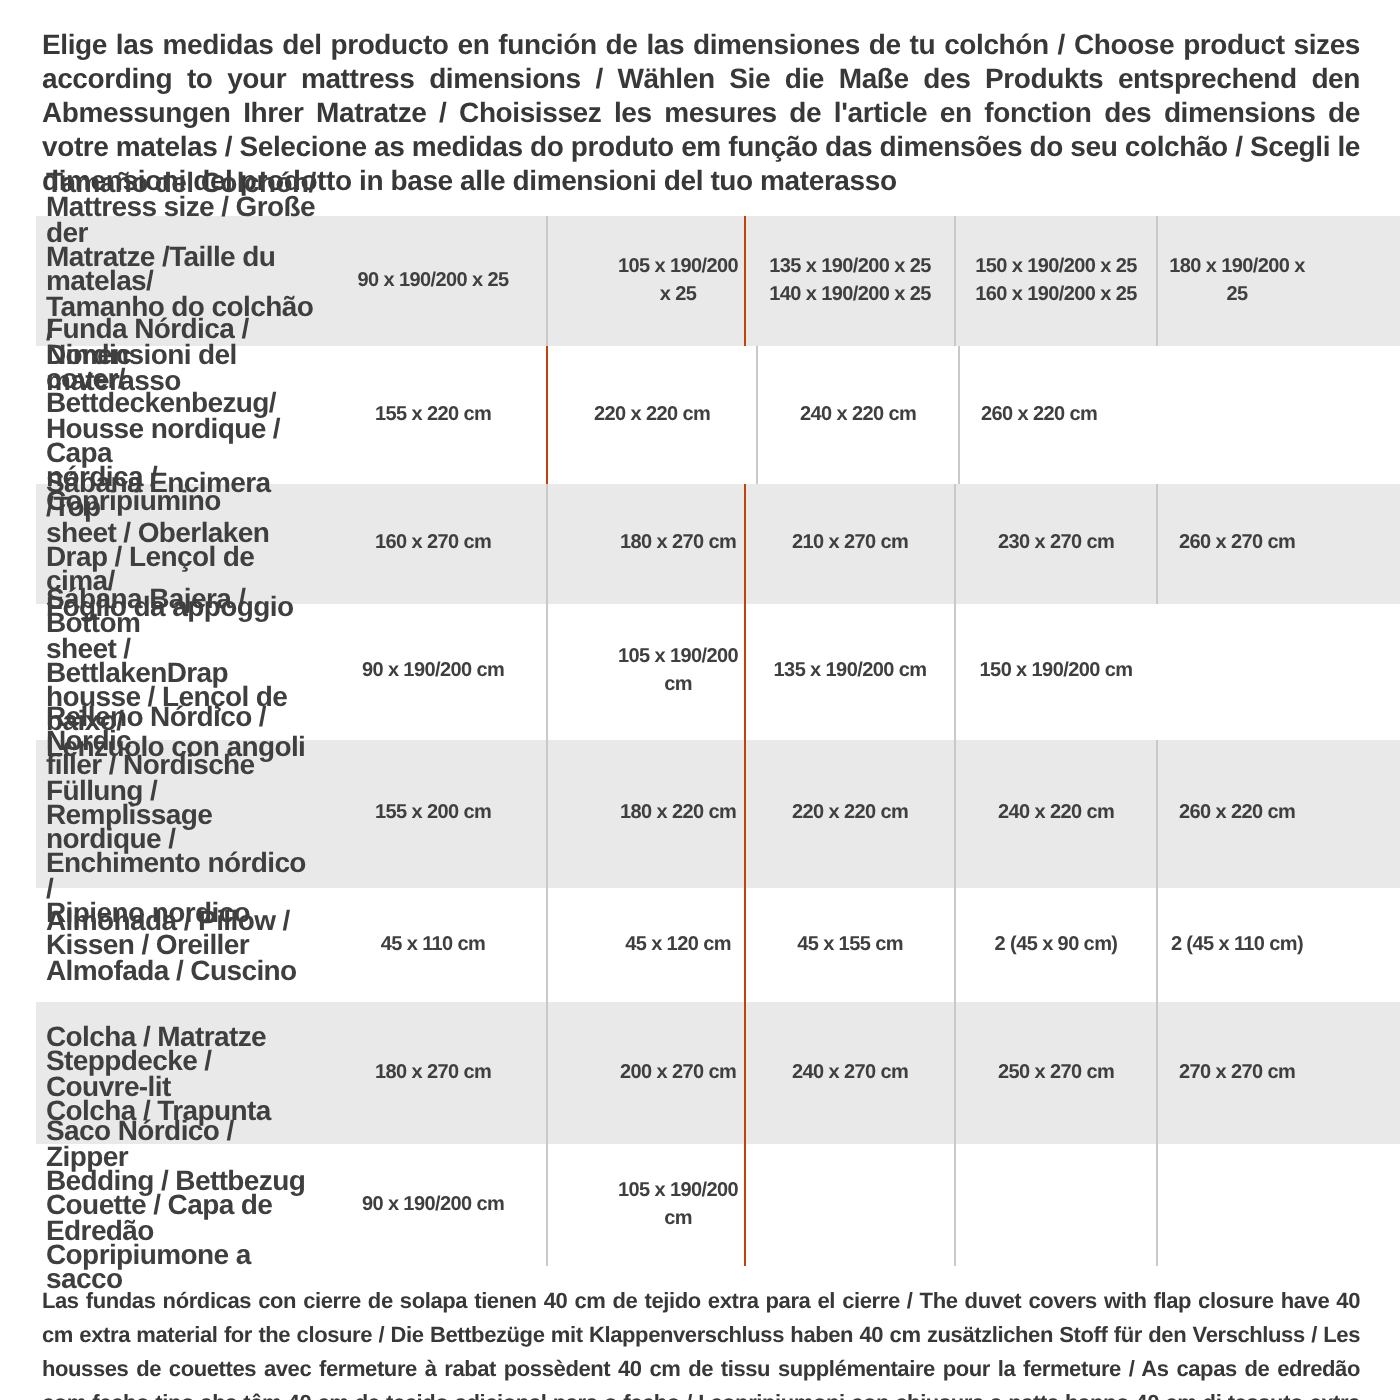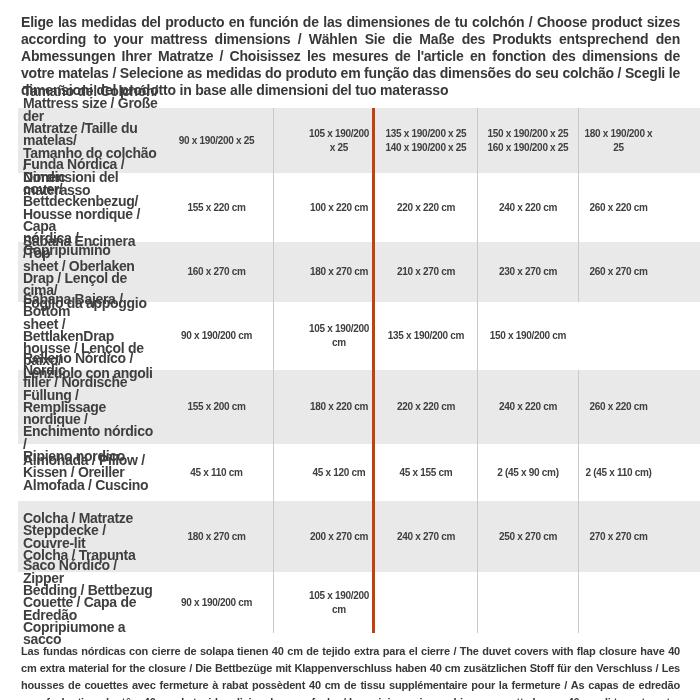--- a/index.html
+++ b/index.html
@@ -22,21 +22,21 @@
     letter-spacing:-0.3px;white-space:pre-line;
     display:flex;flex-direction:column;justify-content:center;color:#3f3f3f;
   }
   .cell{
     box-sizing:border-box;display:flex;flex-direction:column;justify-content:center;
     text-align:center;font-size:10px;font-weight:bold;letter-spacing:-0.3px;
     line-height:14px;white-space:pre-line;color:#3f3f3f;
   }
   .c1{width:113px;}
   .c2{width:99px;border-left:1px solid #c9c9c9;padding-left:32px;}
-  .c3{width:105px;border-left:3px solid #c2410c;}
+  .c3{width:105px;border-left:1px solid #c2410c;}
   .c4{width:101px;border-left:1px solid #c9c9c9;}
   .c5{width:106px;border-left:1px solid #c9c9c9;padding-right:26px;}
   .footnote{
     margin:10px 20px 0 21px;
     font-size:11px;font-weight:bold;line-height:17px;
     letter-spacing:-0.2px;text-align:justify;color:#383838;
   }
 </style>
 </head>
 <body>
@@ -61,21 +61,20 @@
 160 x 190/200 x 25</div>
       <div class="cell c5">180 x 190/200 x 25</div>
     </div>
 
     <div class="row" style="height:69px">
       <div class="lbl">Funda Nórdica / Nordic
 cover/ Bettdeckenbezug/
 Housse nordique / Capa
 nórdica / Copripiumino</div>
       <div class="cell c1">155 x 220 cm</div>
-      <div class="cell c2">100 x 220 cm</div>
       <div class="cell c3">220 x 220 cm</div>
       <div class="cell c4">240 x 220 cm</div>
       <div class="cell c5">260 x 220 cm</div>
     </div>
 
     <div class="row g" style="height:60px">
       <div class="lbl">Sábana Encimera /Top
 sheet / Oberlaken
 Drap / Lençol de cima/
 Foglio da appoggio</div>

